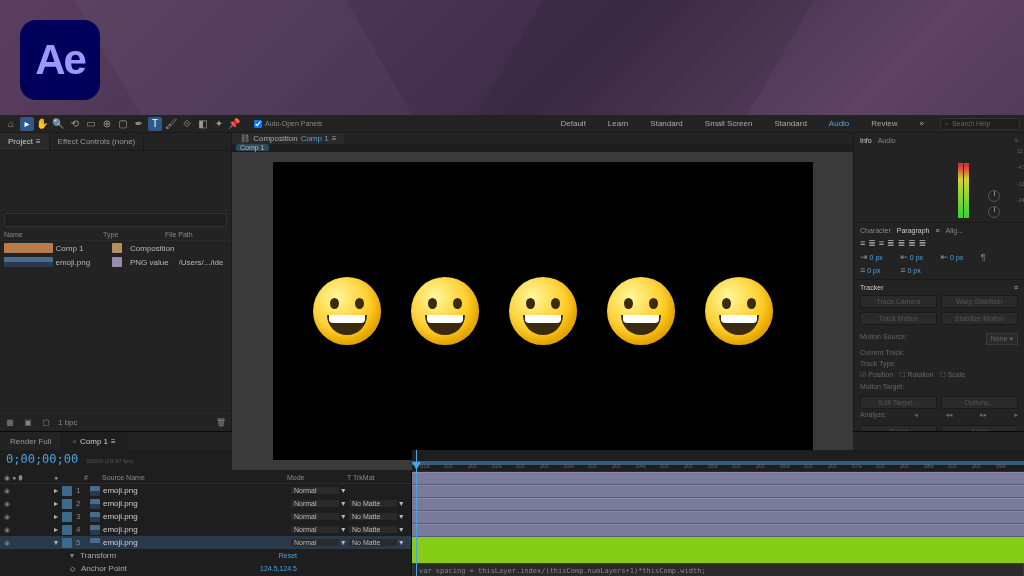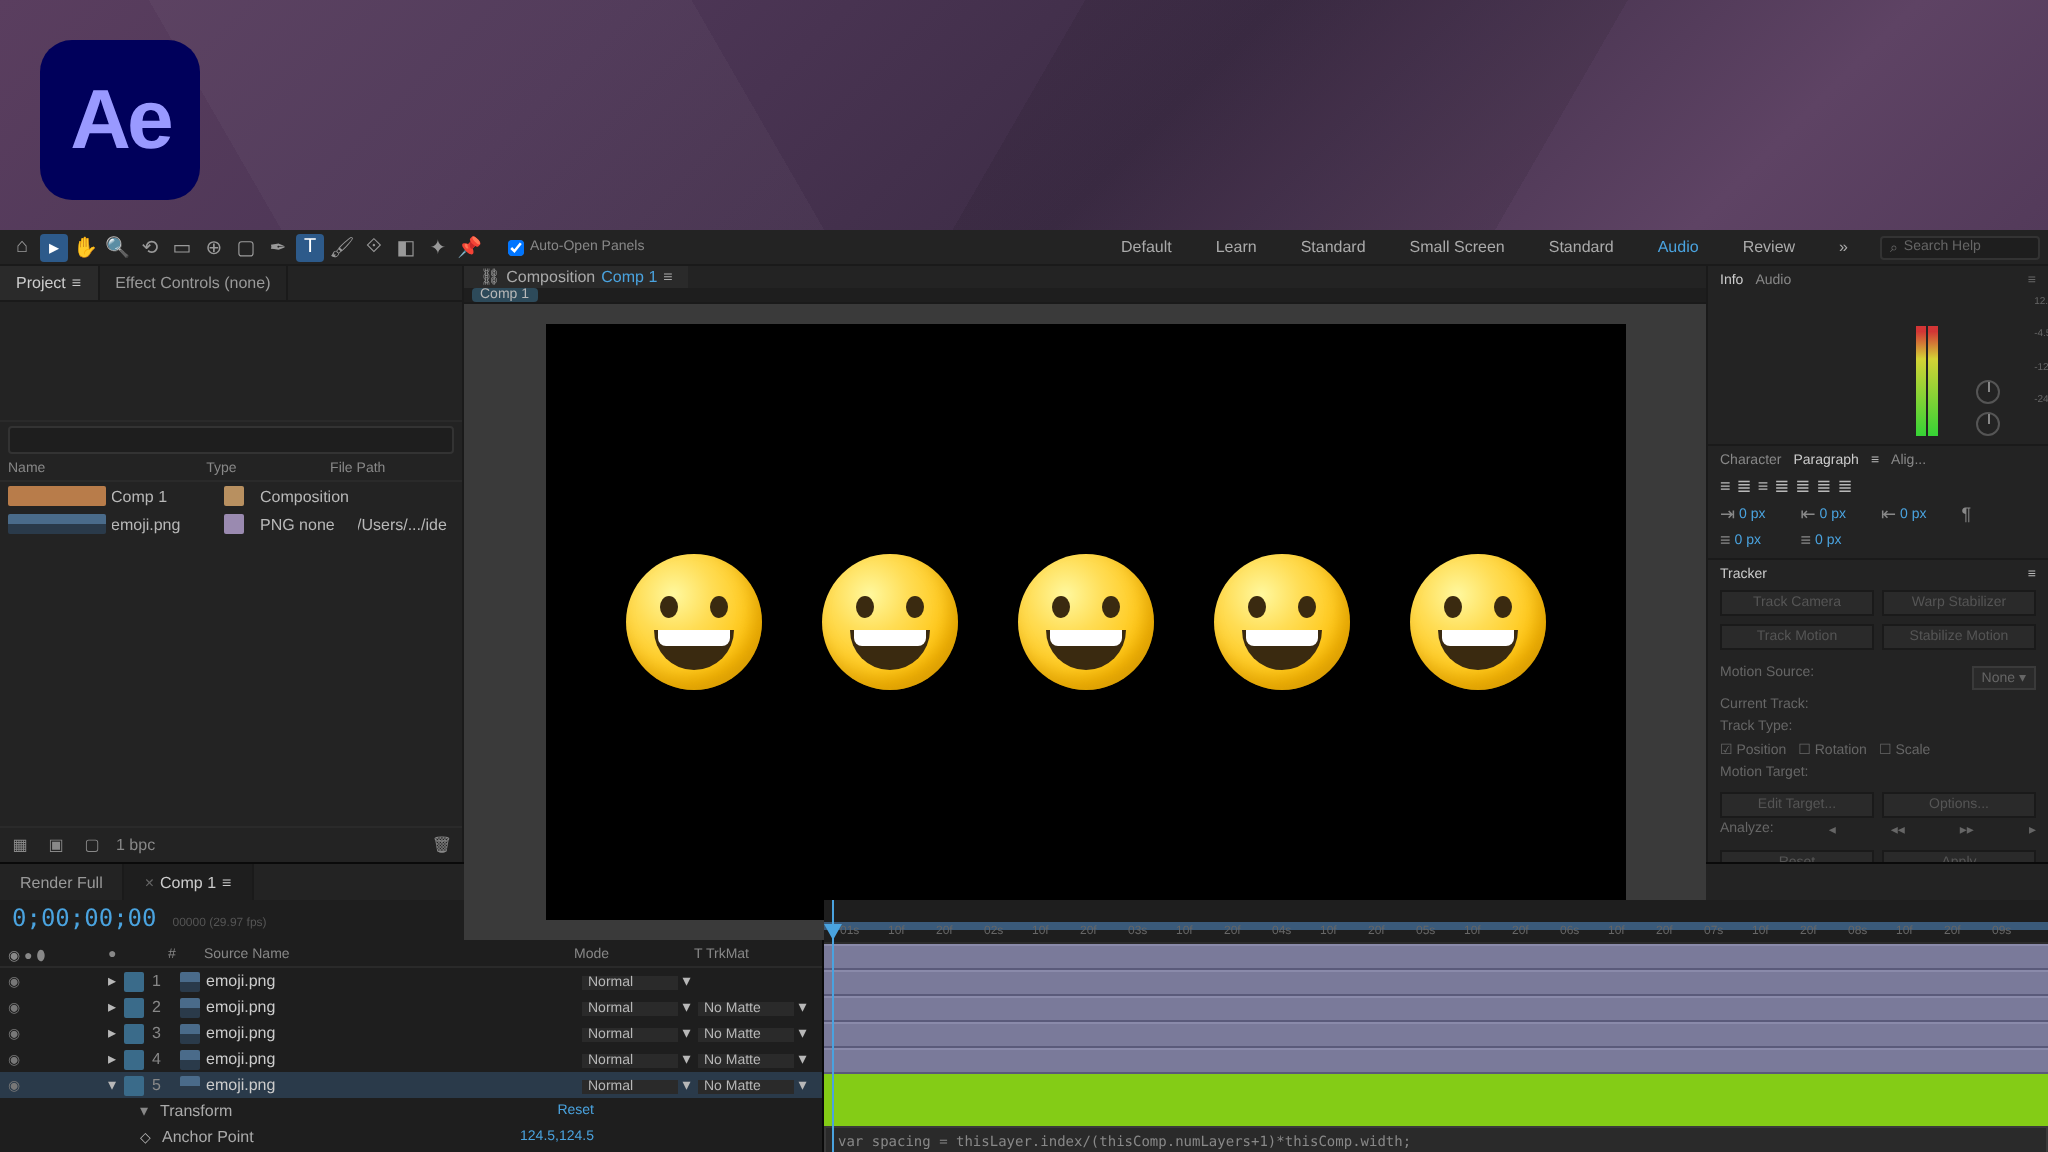--- a/index.html
+++ b/index.html
@@ -214,21 +214,21 @@
             <span class="ic comp"></span>
             <span>Comp 1</span>
             <span class="swatch" style="background:#b89060;flex:0 0 10px;margin:0 8px"></span>
             <span>Composition</span>
             <span></span>
           </div>
           <div class="proj-row">
             <span class="ic png"></span>
             <span>emoji.png</span>
             <span class="swatch" style="background:#9a8ab0;flex:0 0 10px;margin:0 8px"></span>
-            <span>PNG none</span>
+            <span>PNG value</span>
             <span>/Users/.../ide</span>
           </div>
         </div>
         <div class="proj-footer">
           <span class="ic-btn">▦</span>
           <span class="ic-btn">▣</span>
           <span class="ic-btn">▢</span>
           <span>1 bpc</span>
           <span class="ic-btn" style="margin-left:auto">🗑</span>
         </div>

